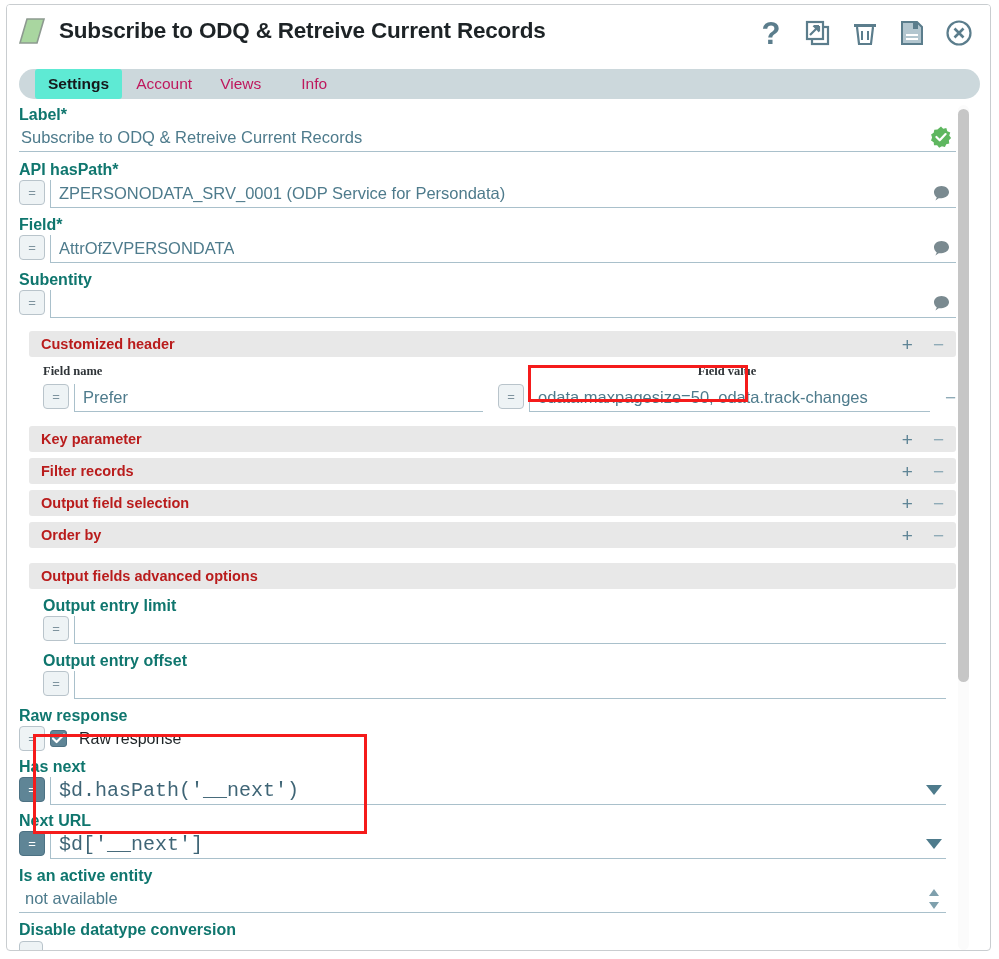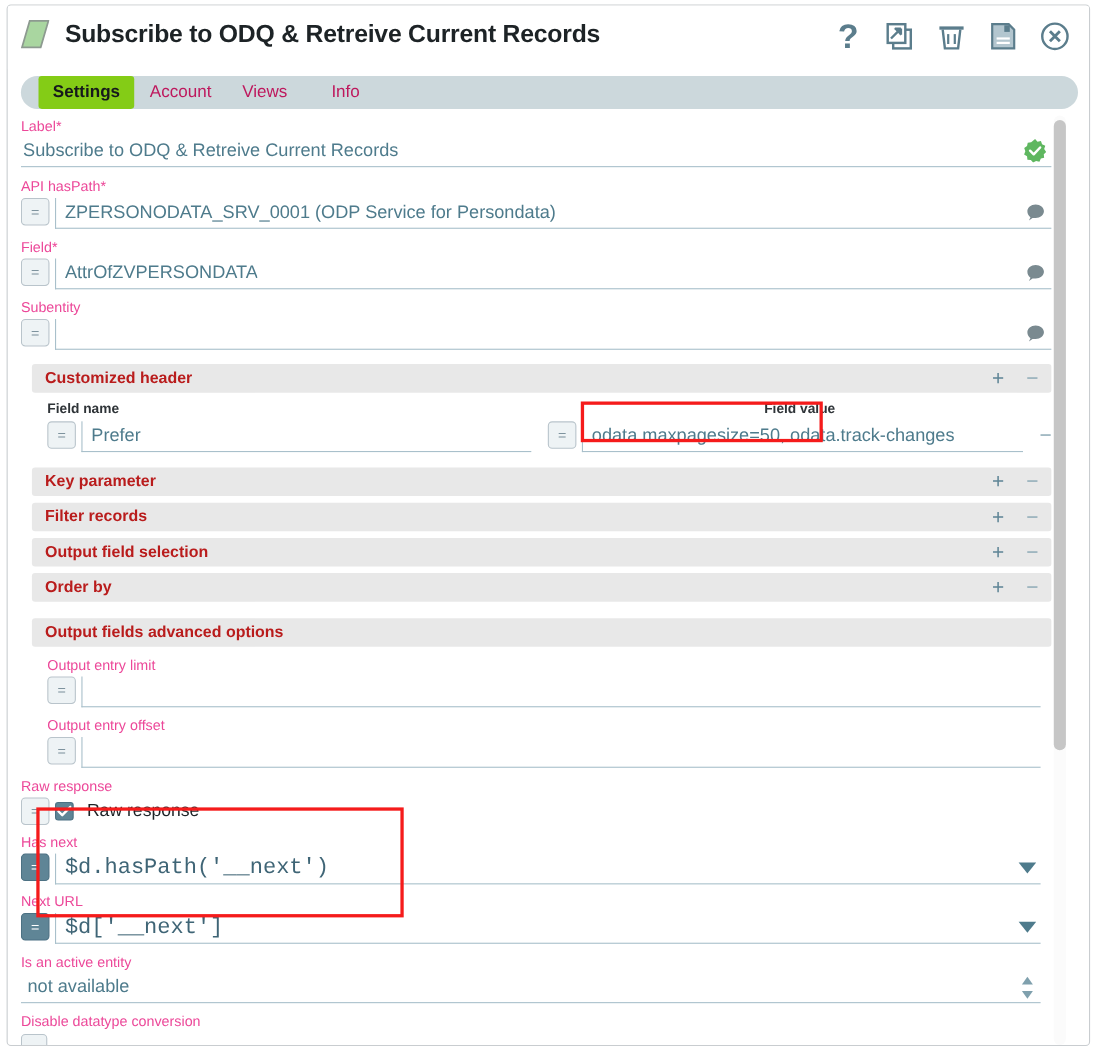--- a/index.html
+++ b/index.html
@@ -96,21 +96,21 @@
   .tab {
     font-size: 15.5px;
     color: #be185d;
     padding: 0 14px;
     height: 30px;
     line-height: 30px;
     cursor: pointer;
     white-space: nowrap;
   }
   .tab.active {
-    background: #84cc16;
+    background: #5eead4;
     color: #16191c;
     font-weight: bold;
     border-radius: 3px;
     margin-left: 16px;
     padding: 0 13px;
   }
 
   
   .formarea {
     position: relative;
@@ -140,23 +140,23 @@
     top: 4px;
     width: 11px;
     height: 573px;
     background: #c6c6c6;
     border-radius: 6px;
     cursor: pointer;
   }
 
   
   .fld-label {
-    font-size: 13px;
-    font-weight: normal;
-    color: #ec4899;
+    font-size: 16px;
+    font-weight: bold;
+    color: #0f766e;
     line-height: 16px;
     white-space: nowrap;
   }
 
   .row {
     display: flex;
     align-items: flex-start;
     gap: 5px;
   }
 
@@ -268,20 +268,21 @@
     line-height: 19px;
     cursor: pointer;
     font-family: "Liberation Sans", sans-serif;
   }
   .minusbtn { color: #8fabb7; }
 
   .subcol-label {
     font-size: 12.5px;
     font-weight: bold;
     color: #2f3438;
+    font-family: Liberation Serif, serif;
   }
 
   
   .cbox {
     width: 17px;
     height: 17px;
     border: 1.5px solid #5f8596;
     border-radius: 3px;
     background: #ffffff;
     box-sizing: border-box;

